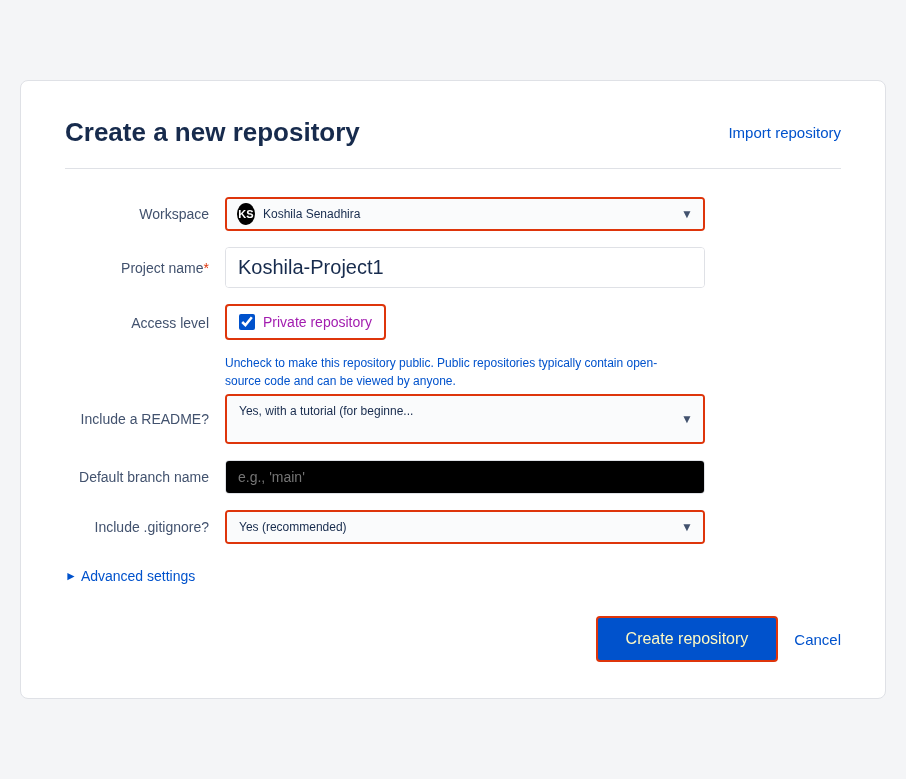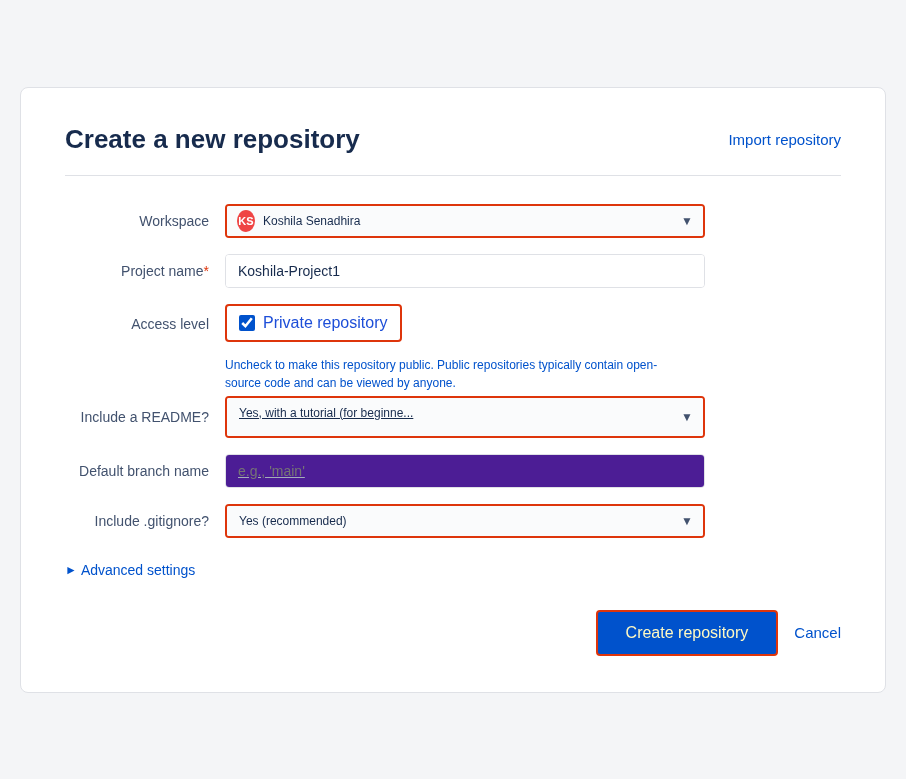--- a/index.html
+++ b/index.html
@@ -76,21 +76,21 @@
     .select-wrapper {
       position: relative;
       display: flex;
       align-items: center;
       background: #fafbfc;
     }
     .select-wrapper .avatar-icon {
       width: 18px;
       height: 22px;
       border-radius: 50%;
-      background: #ef4444;
+      background: #000000;
       margin-left: 10px;
       flex-shrink: 0;
       display: flex;
       align-items: center;
       justify-content: center;
       color: #fff;
       font-size: 11px;
       font-weight: bold;
     }
     .select-wrapper select {
@@ -107,21 +107,21 @@
     .select-wrapper .chevron {
       position: absolute;
       right: 10px;
       color: #42526e;
       font-size: 12px;
       pointer-events: none;
     }
     .text-input {
       width: 100%;
       padding: 8px 12px;
-      font-size: 14px;
+      font-size: 20px;
       color: #172b4d;
       background: #fff;
       border: none;
       outline: none;
     }
     .access-row {
       display: flex;
       align-items: center;
       margin-bottom: 8px;
     }
@@ -147,22 +147,22 @@
       gap: 8px;
       background: #fff;
     }
     .access-box input[type="checkbox"] {
       width: 16px;
       height: 16px;
       accent-color: #0052cc;
       cursor: pointer;
     }
     .access-box-label {
-      font-size: 16px;
-      color: #1d4ed8;
+      font-size: 14px;
+      color: #a21caf;
     }
     .access-hint {
       font-size: 12px;
       color: #0052cc;
       margin-top: 6px;
       margin-left: 0;
       max-width: 460px;
       line-height: 1.5;
     }
     .hint-block {
@@ -215,24 +215,23 @@
       border: none;
       font-size: 15px;
       cursor: pointer;
       text-decoration: none;
     }
     .default-branch-input {
       width: 100%;
       padding: 8px 12px;
       font-size: 14px;
       color: #a5adba;
-      background: #4c1d95;
+      background: #000000;
       border: none;
       outline: none;
-      text-decoration: underline;
     }
     .plain-field {
       border: 1px solid #dfe1e6;
       border-radius: 4px;
       background: #fafbfc;
       overflow: hidden;
     }
   </style>
 </head>
 <body>
@@ -281,21 +280,21 @@
 
     <div class="hint-block">
       <div class="hint-spacer"></div>
       <div class="access-hint">Uncheck to make this repository public. Public repositories typically contain open-source code and can be viewed by anyone.</div>
     </div>
 
     <div class="form-row">
       <label class="form-label">Include a README?</label>
       <div class="input-wrapper field-outlined">
         <div class="select-wrapper">
-          <select style="padding: 8px 32px 16px 12px; text-decoration: underline;">
+          <select style="padding: 8px 32px 24px 12px;">
             <option selected="">Yes, with a tutorial (for beginne...</option>
             <option>No</option>
             <option>Yes, with a template</option>
           </select>
           <span class="chevron">▼</span>
         </div>
       </div>
     </div>
 
     <div class="form-row">

